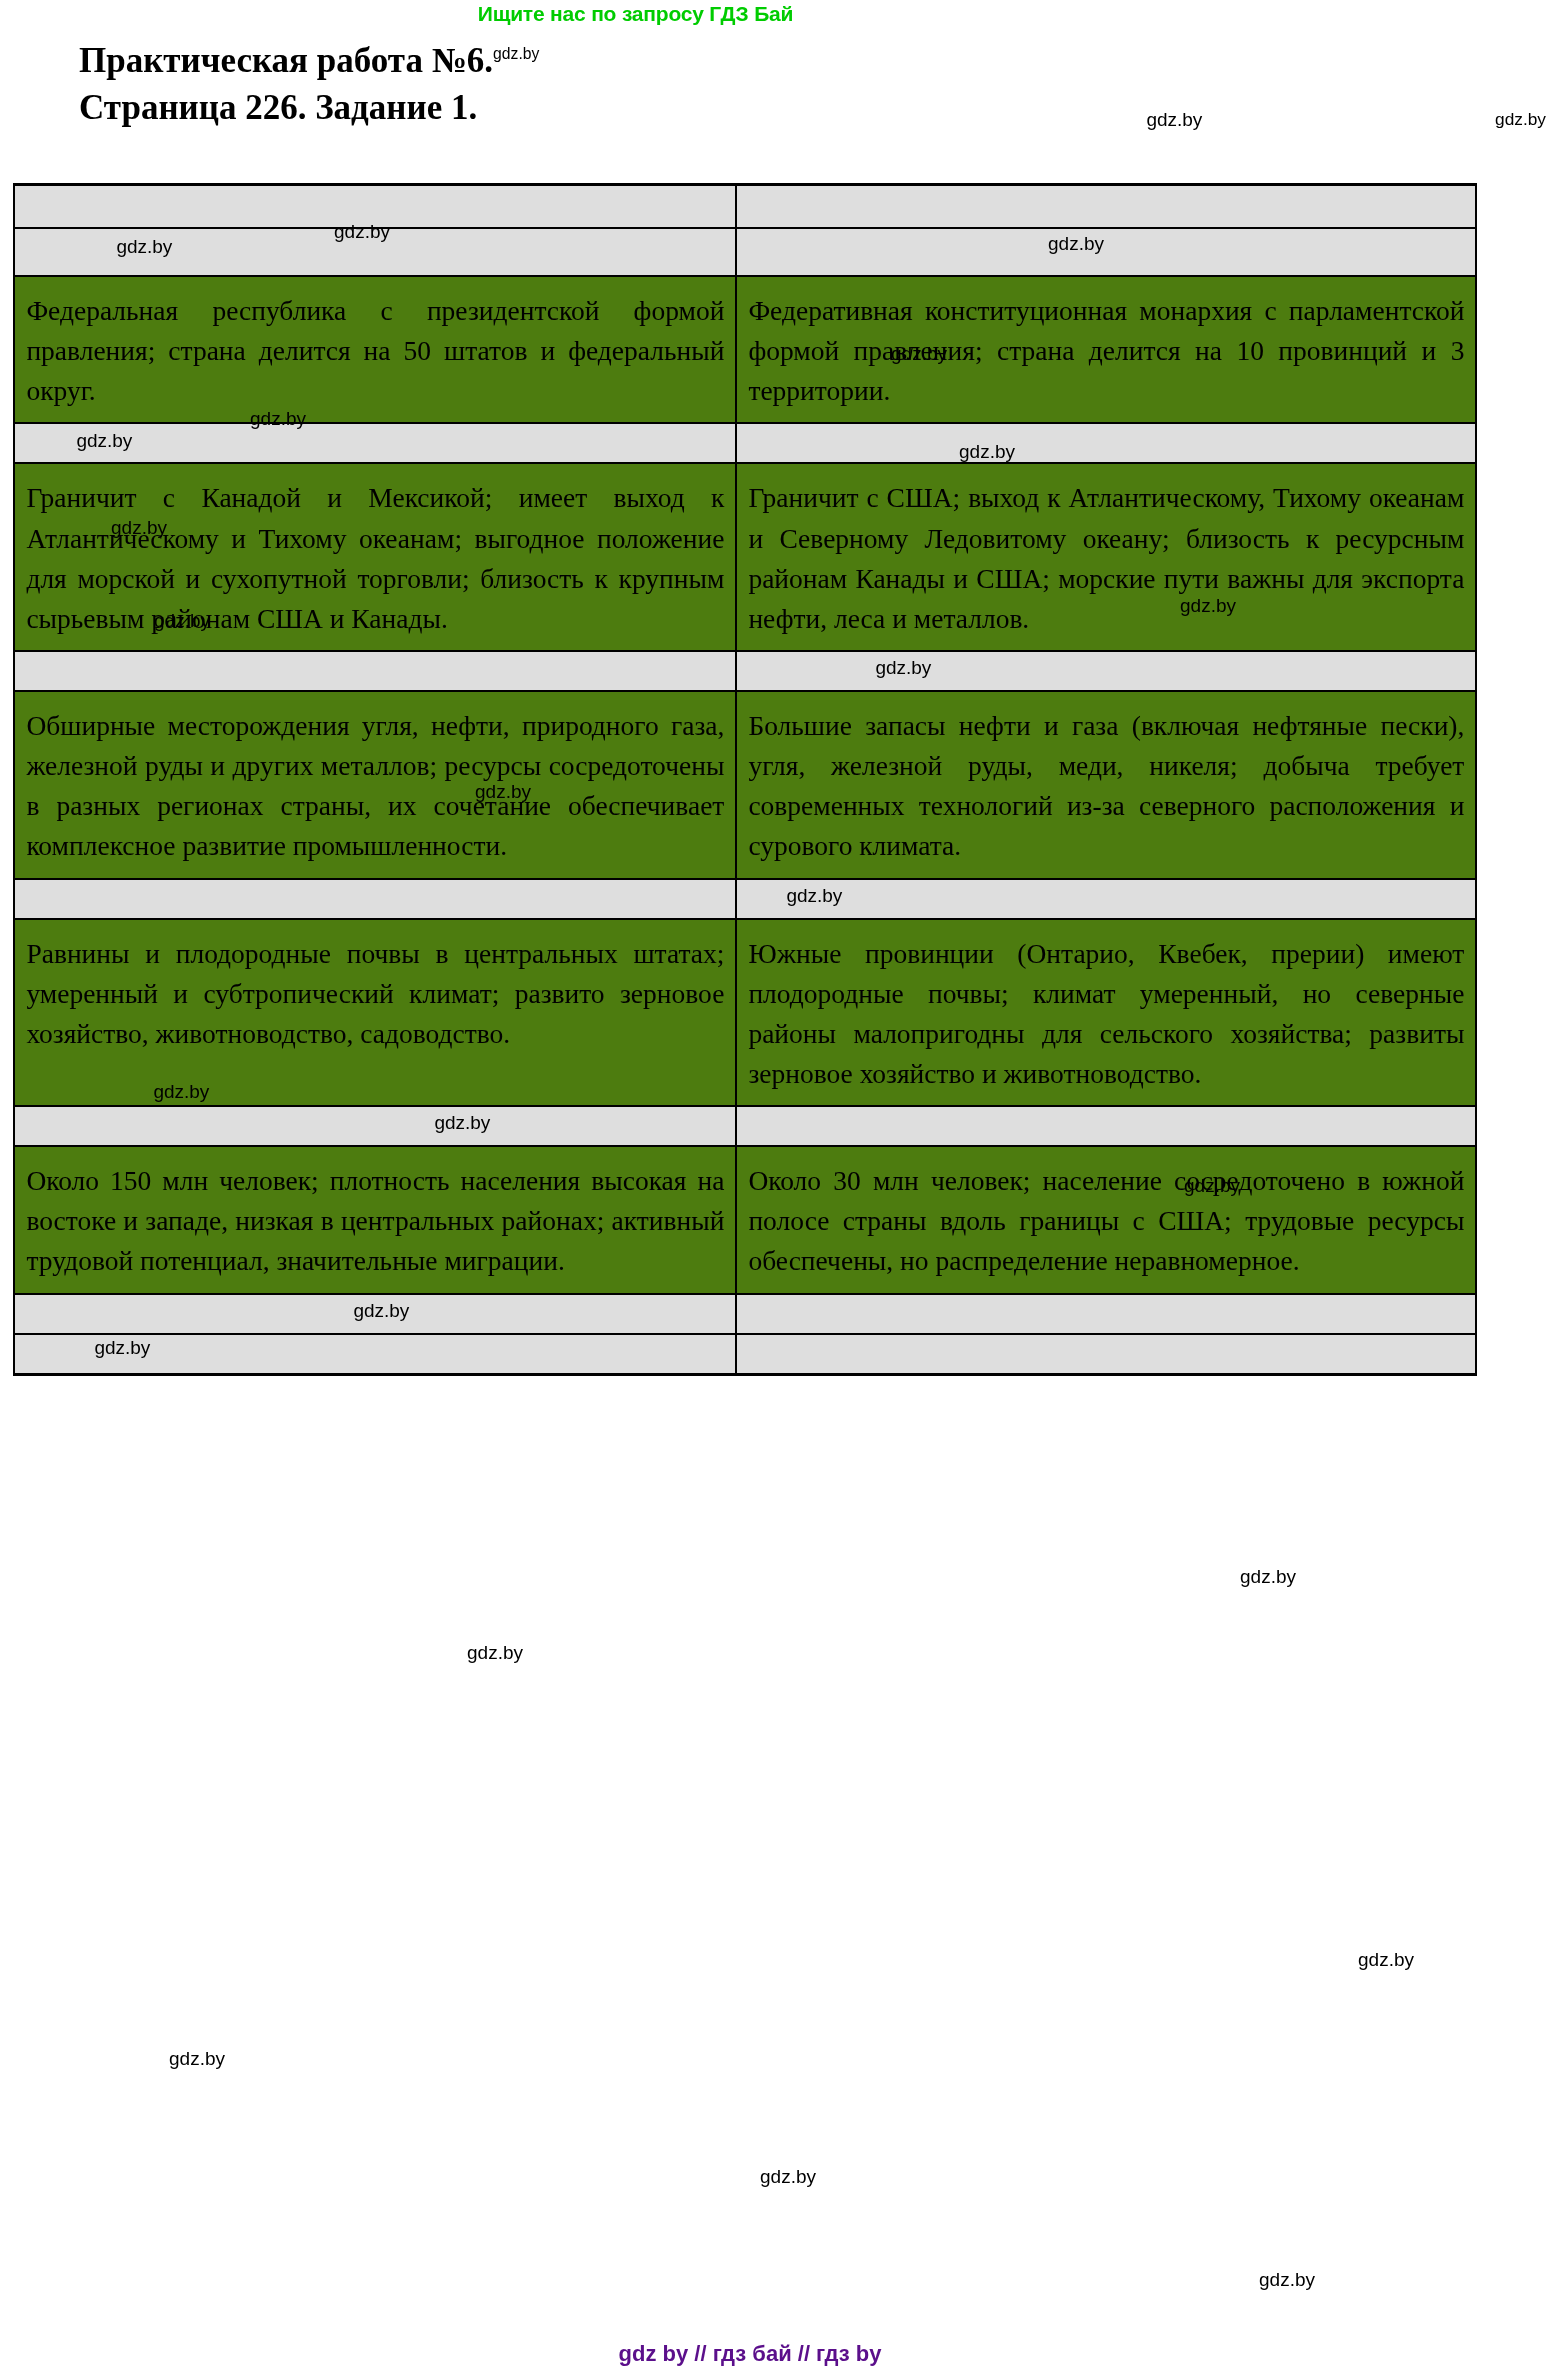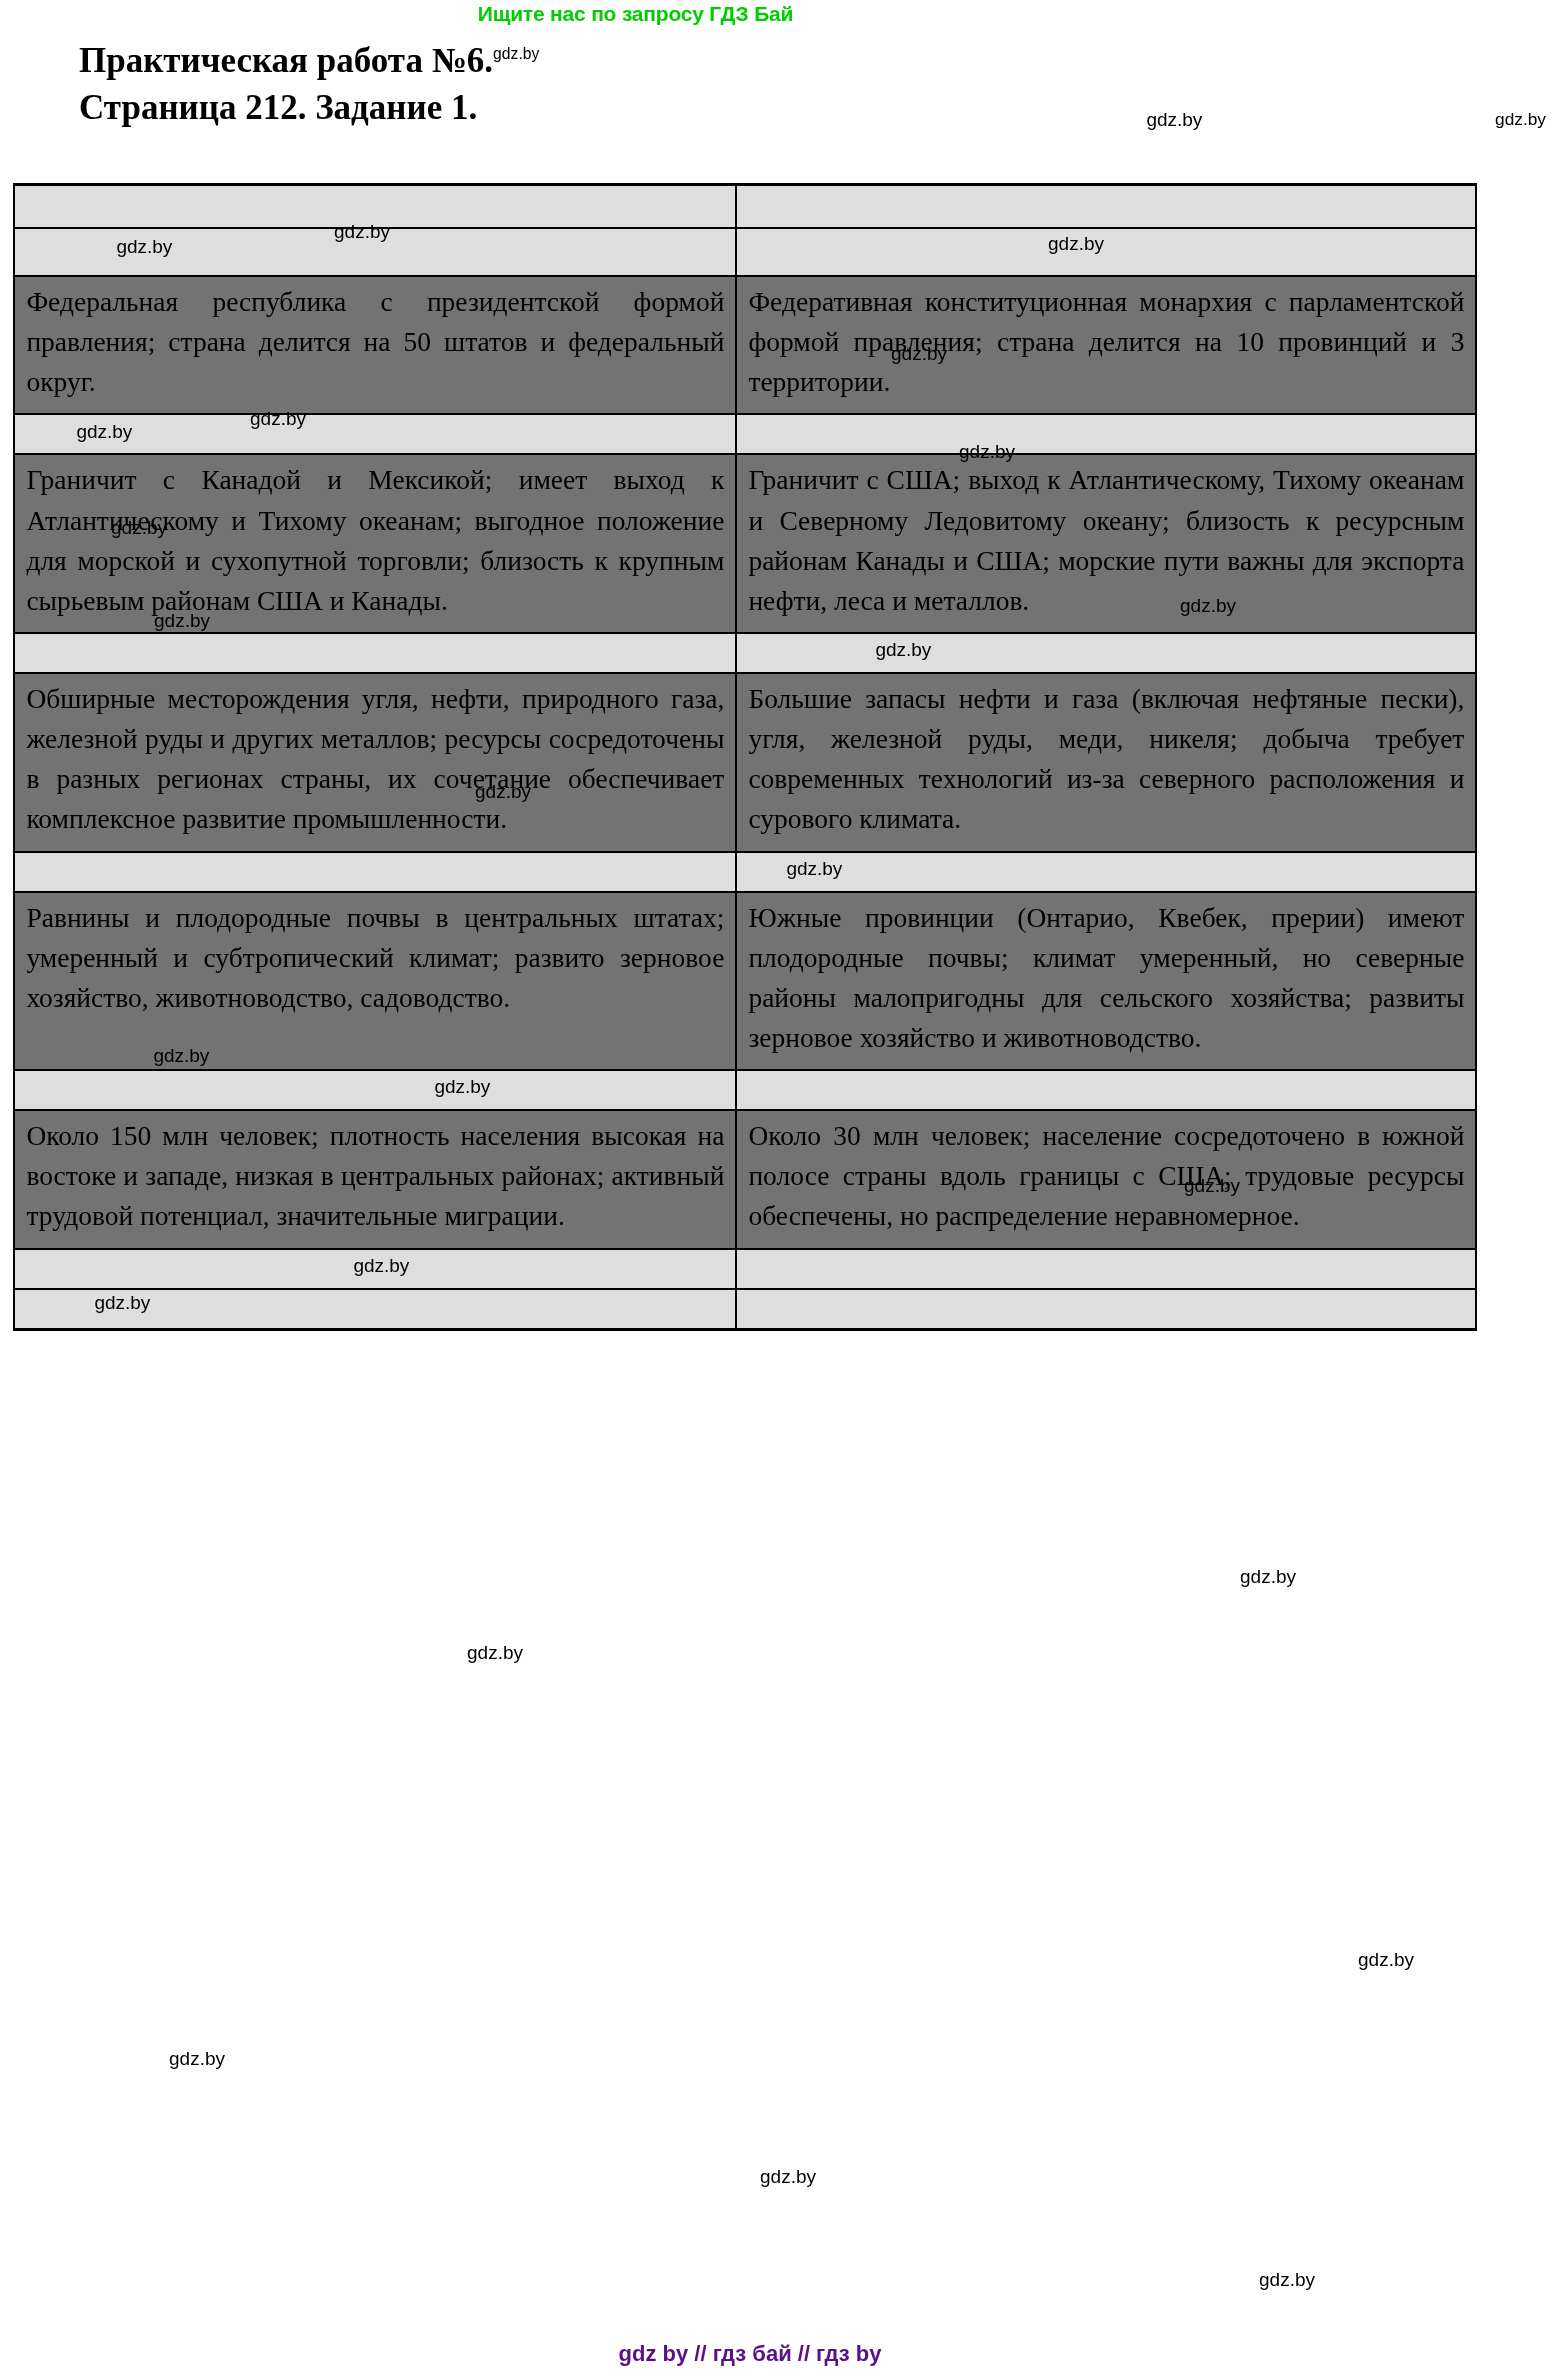--- a/index.html
+++ b/index.html
@@ -90,28 +90,28 @@
   }
   table.cmp col.c1 { width: 722px; }
   table.cmp col.c2 { width: 740px; }
 
   td.cell {
     border-left: 2.4px solid #000;
     border-right: 2.4px solid #000;
     border-top: 2.4px solid #000;
     border-bottom: 2.4px solid #000;
     vertical-align: top;
-    padding: 5px 11px 11px 11px;
+    padding: 14px 11px 11px 11px;
     font-size: 27.5px;
     line-height: 1.46;
     text-align: justify;
     text-align-last: left;
     -moz-text-align-last: left;
     color: #000;
-    background: #737373;
+    background: #4d7c0f;
     position: relative;
     word-spacing: 0px;
     hyphens: none;
   }
 
   tr.spacer td {
     background: #dedede;
     border-left: 2.4px solid #000;
     border-right: 2.4px solid #000;
     border-top: 2.4px solid #000;
@@ -154,21 +154,21 @@
 </head>
 <body>
 
 <div class="page">
 
   <div class="promo">Ищите нас по запросу ГДЗ Бай</div>
 
   <div class="title1">
     <span>Практическая работа №6.</span><span class="wm-title-sup">gdz.by</span>
   </div>
-  <div class="title2">Страница 212. Задание 1.</div>
+  <div class="title2">Страница 226. Задание 1.</div>
   <div class="wm-corner">gdz.by</div>
 
   <div class="tbl-wrap">
     <table class="cmp">
       <colgroup>
           <col class="c1">
           <col class="c2">
         </colgroup>
       <tbody>
 

